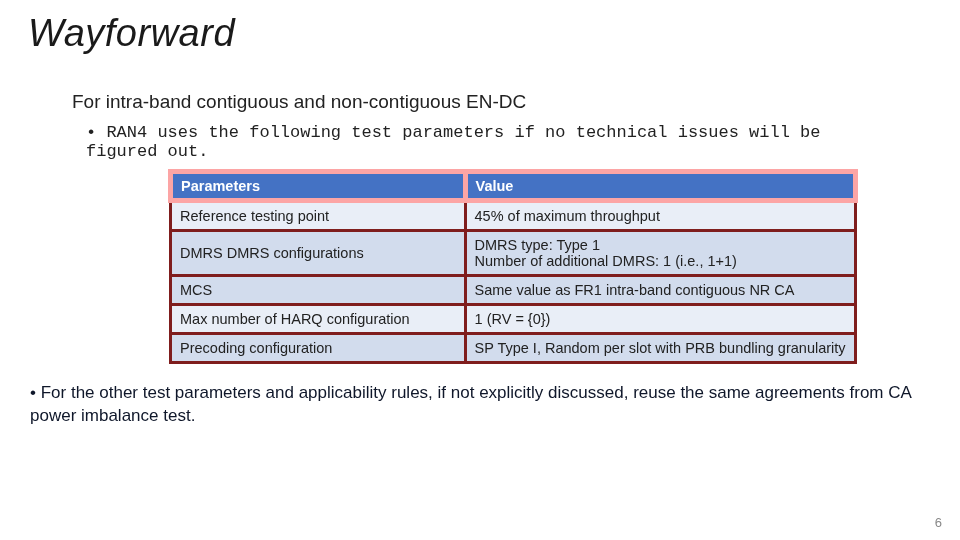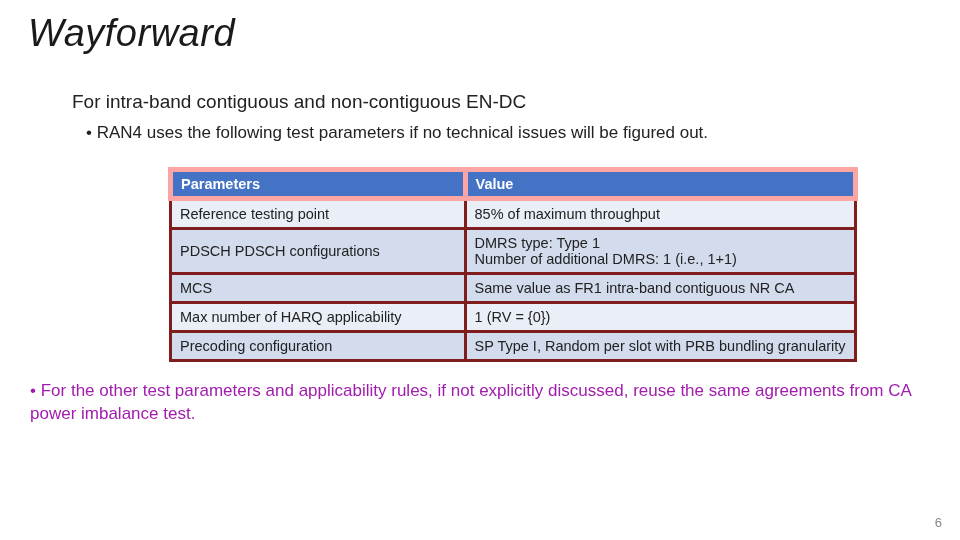--- a/index.html
+++ b/index.html
@@ -31,21 +31,22 @@
     font-size: 19px;
     font-weight: 400;
     color: #222;
     margin-bottom: 10px;
   }
   .bullet1 {
     font-size: 17px;
     font-weight: 300;
     color: #222;
     margin-left: 14px;
-    margin-bottom: 24px;
+    margin-bottom: 8px;
+    font-family: Liberation Mono, monospace;
   }
   .bullet1::before {
     content: "• ";
   }
   .table-container {
     margin: 4px 0 18px 96px;
     width: 690px;
   }
   table {
     border-collapse: collapse;
@@ -71,21 +72,21 @@
     background: #e9eef7;
   }
   tr.band1 td {
     background: #d2dced;
   }
   col.c1 { width: 43%; }
   col.c2 { width: 57%; }
   .bullet2 {
     font-size: 17px;
     font-weight: 300;
-    color: #a21caf;
+    color: #0f172a;
     margin: 6px 40px 0 30px;
     line-height: 1.35;
   }
   .bullet2::before {
     content: "• ";
   }
   .page-number {
     position: absolute;
     right: 18px;
     bottom: 10px;
@@ -111,32 +112,32 @@
       </colgroup>
       <thead>
         <tr>
           <th>Parameters</th>
           <th>Value</th>
         </tr>
       </thead>
       <tbody>
         <tr class="band0">
           <td>Reference testing point</td>
-          <td>85% of maximum throughput</td>
+          <td>45% of maximum throughput</td>
         </tr>
         <tr class="band1">
-          <td>PDSCH PDSCH configurations</td>
+          <td>DMRS DMRS configurations</td>
           <td>DMRS type: Type 1<br>Number of additional DMRS: 1 (i.e., 1+1)</td>
         </tr>
         <tr class="band1">
           <td>MCS</td>
           <td>Same value as FR1 intra-band contiguous NR CA</td>
         </tr>
         <tr class="band0">
-          <td>Max number of HARQ applicability</td>
+          <td>Max number of HARQ configuration</td>
           <td>1 (RV = {0})</td>
         </tr>
         <tr class="band1">
           <td>Precoding configuration</td>
           <td>SP Type I, Random per slot with PRB bundling granularity</td>
         </tr>
       </tbody>
     </table>
   </div>
 </div>

